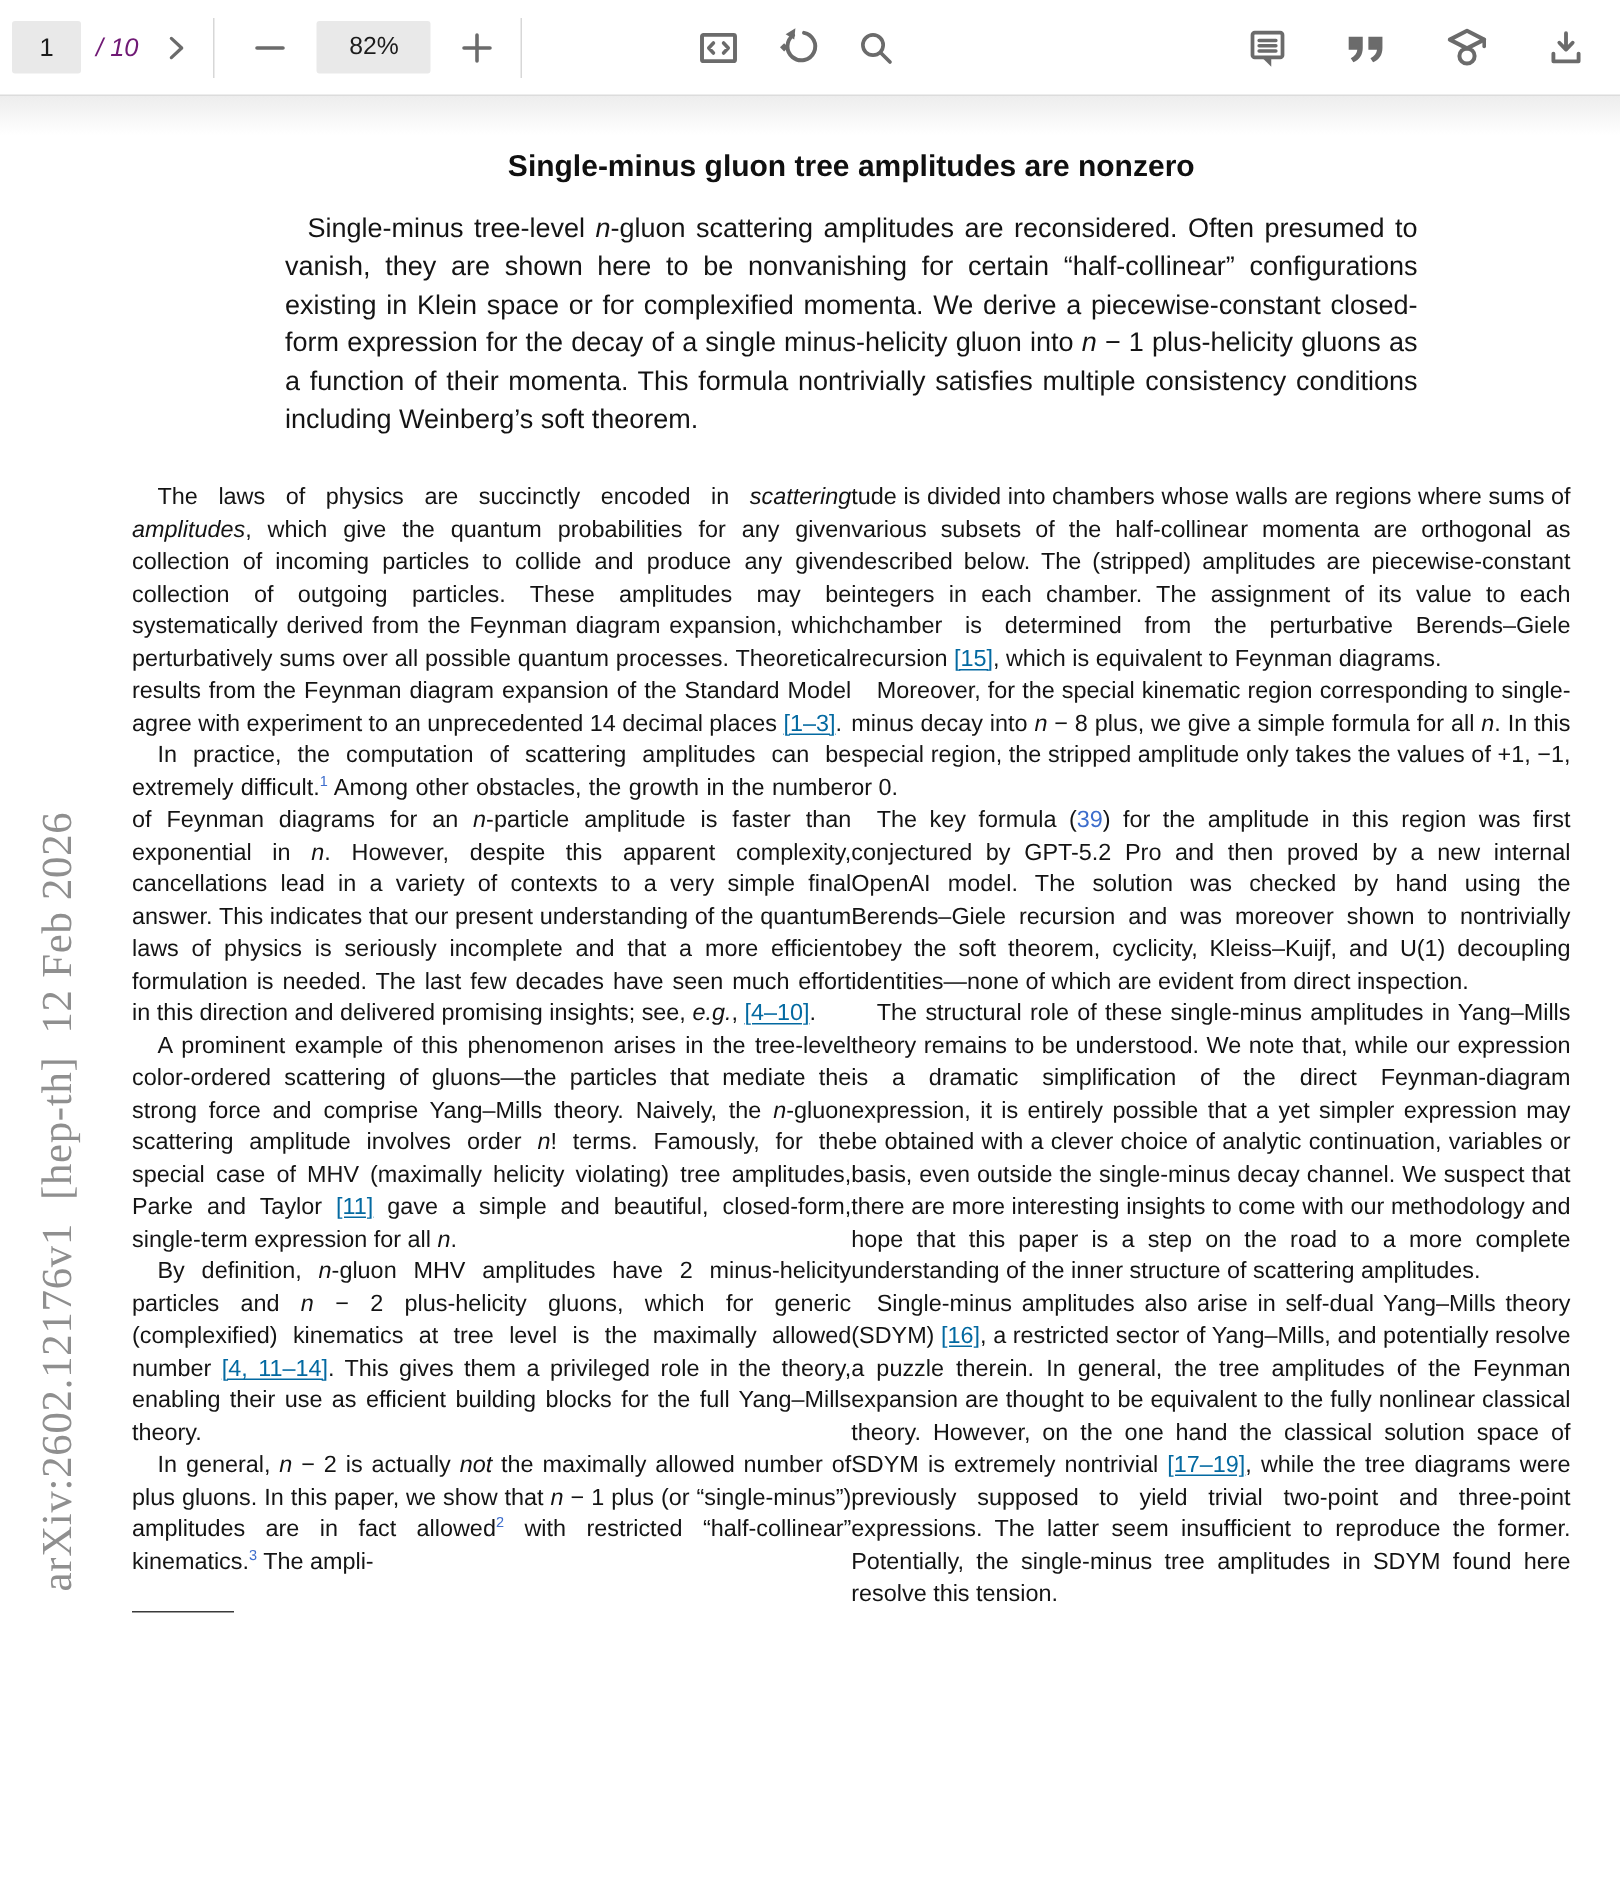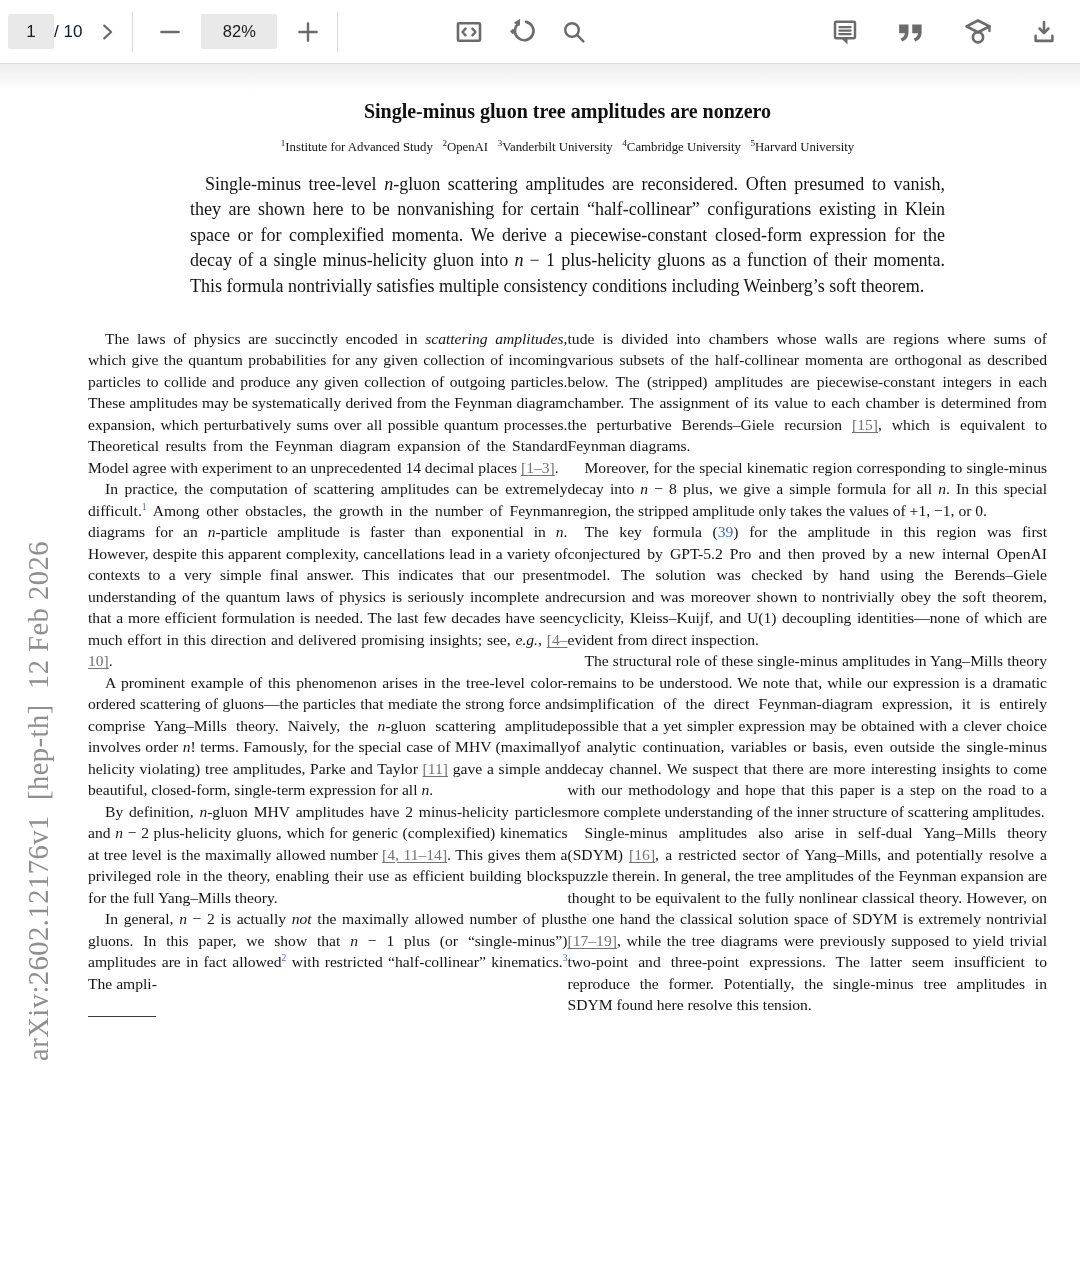--- a/index.html
+++ b/index.html
@@ -3,46 +3,46 @@
 <meta charset="utf-8">
 <style>
   html,body{margin:0;padding:0;background:#fff;}
   body{width:1080px;height:1262px;overflow:hidden;font-family:"Liberation Sans",sans-serif;position:relative;}
 
   
   .toolbar{height:64px;display:flex;align-items:center;background:#fff;border-bottom:1px solid #dcdcdc;padding:0 0 0 8px;box-sizing:border-box;}
   .chip{background:#e9e9e9;border-radius:2px;display:flex;align-items:center;justify-content:center;color:#1c1c1c;font-size:17px;}
   .page-chip{width:46px;height:35px;}
   .zoom-chip{width:76px;height:35px;margin:0 18px;font-size:16.5px;}
-  .ptotal{font-size:17px;color:#0f172a;}
+  .ptotal{margin-left:10px;font-size:17px;color:#701a75;font-style:italic;}
   .tbtn{border:none;background:none;padding:0;margin:0;display:flex;align-items:center;justify-content:center;cursor:pointer;}
   .vsep{width:1px;height:40px;background:#d7d7d7;}
   .icon{stroke:#6b6b6b;fill:none;stroke-width:2;stroke-linecap:round;stroke-linejoin:round;}
   .icon .fill{fill:#6b6b6b;stroke:none;}
   .spacer{flex:1;}
 
   
   .pdf-page{position:relative;background:#fff;}
   .page-shadow{height:26px;background:linear-gradient(#ededed,#ffffff);}
-  .paper{margin:0 33px 0 88px;color:#141414;font-family:Liberation Serif, serif;}
+  .paper{margin:0 33px 0 88px;color:#141414;font-family:Liberation Sans, sans-serif;}
 
   .title{text-align:center;font-size:20px;font-weight:bold;margin-top:10px;color:#101010;}
   .authors{text-align:center;font-size:16.5px;margin-top:17px;line-height:1.6;}
   .authors sup{font-size:10.5px;}
   .affil{text-align:center;font-size:12.8px;margin-top:7px;white-space:pre-wrap;}
   .affil sup{font-size:9px;}
   .abstract{margin:17px 102px 0 102px;font-size:18px;line-height:1.41;text-align:justify;text-indent:15px;}
 
   .columns{display:flex;margin-top:29px;}
   .col{flex:1;min-width:0;}
   p.para{margin:0;font-size:15.6px;line-height:21.5px;text-align:justify;}
   p.indent{text-indent:17px;}
   p.noindent{text-indent:0;}
   .it{font-style:italic;}
-  .link{color:#737373;text-decoration:underline;text-decoration-thickness:1px;text-underline-offset:2px;cursor:pointer;}
+  .link{color:#0369a1;text-decoration:underline;text-decoration-thickness:1px;text-underline-offset:2px;cursor:pointer;}
   .link-plain{color:#3d6dcc;text-decoration:none;cursor:pointer;}
   sup{font-size:0.62em;line-height:0;}
   .footrule{width:68px;border-top:1.3px solid #3a3a3a;margin-top:22px;height:0;}
 
   .watermark{position:absolute;left:39px;top:737px;transform:translate(-50%,-50%) rotate(-90deg);font-family:"Liberation Serif",serif;font-size:28.5px;color:#8f8f8f;white-space:pre;letter-spacing:0.5px;}
 </style>
 </head>
 <body>
 
 <div class="toolbar">
@@ -118,21 +118,20 @@
   <div class="page-shadow"></div>
 
   <div class="watermark">arXiv:2602.12176v1  [hep-th]  12 Feb 2026</div>
 
   <div class="paper">
     <div class="title">Single-minus gluon tree amplitudes are nonzero</div>
 
     <div class="authors">
     </div>
 
-    <div class="affil"><sup>1</sup><span>Institute for Advanced Study   </span><sup>2</sup><span>OpenAI   </span><sup>3</sup><span>Vanderbilt University   </span><sup>4</sup><span>Cambridge University   </span><sup>5</sup><span>Harvard University</span></div>
 
     <div class="abstract"><span>Single-minus tree-level </span><span class="it">n</span><span>-gluon scattering amplitudes are reconsidered. Often presumed to vanish, they are shown here to be nonvanishing for certain “half-collinear” configurations existing in Klein space or for complexified momenta. We derive a piecewise-constant closed-form expression for the decay of a single minus-helicity gluon into </span><span class="it">n</span><span> − 1 plus-helicity gluons as a function of their momenta. This formula nontrivially satisfies multiple consistency conditions including Weinberg’s soft theorem.</span></div>
 
     <div class="columns">
       <div class="col">
         <div>
             <p class="para indent"><span>The laws of physics are succinctly encoded in </span><span class="it">scattering amplitudes</span><span>, which give the quantum probabilities for any given collection of incoming particles to collide and produce any given collection of outgoing particles. These amplitudes may be systematically derived from the Feynman diagram expansion, which perturbatively sums over all possible quantum processes. Theoretical results from the Feynman diagram expansion of the Standard Model agree with experiment to an unprecedented 14 decimal places </span><span class="link">[1–3]</span><span>.</span></p>
             <p class="para indent"><span>In practice, the computation of scattering amplitudes can be extremely difficult.</span><sup class="link-plain">1</sup><span> Among other obstacles, the growth in the number of Feynman diagrams for an </span><span class="it">n</span><span>-particle amplitude is faster than exponential in </span><span class="it">n</span><span>. However, despite this apparent complexity, cancellations lead in a variety of contexts to a very simple final answer. This indicates that our present understanding of the quantum laws of physics is seriously incomplete and that a more efficient formulation is needed. The last few decades have seen much effort in this direction and delivered promising insights; see, </span><span class="it">e.g.</span><span>, </span><span class="link">[4–10]</span><span>.</span></p>
             <p class="para indent"><span>A prominent example of this phenomenon arises in the tree-level color-ordered scattering of gluons—the particles that mediate the strong force and comprise Yang–Mills theory. Naively, the </span><span class="it">n</span><span>-gluon scattering amplitude involves order </span><span class="it">n</span><span>! terms. Famously, for the special case of MHV (maximally helicity violating) tree amplitudes, Parke and Taylor </span><span class="link">[11]</span><span> gave a simple and beautiful, closed-form, single-term expression for all </span><span class="it">n</span><span>.</span></p>
             <p class="para indent"><span>By definition, </span><span class="it">n</span><span>-gluon MHV amplitudes have 2 minus-helicity particles and </span><span class="it">n</span><span> − 2 plus-helicity gluons, which for generic (complexified) kinematics at tree level is the maximally allowed number </span><span class="link">[4, 11–14]</span><span>. This gives them a privileged role in the theory, enabling their use as efficient building blocks for the full Yang–Mills theory.</span></p>

